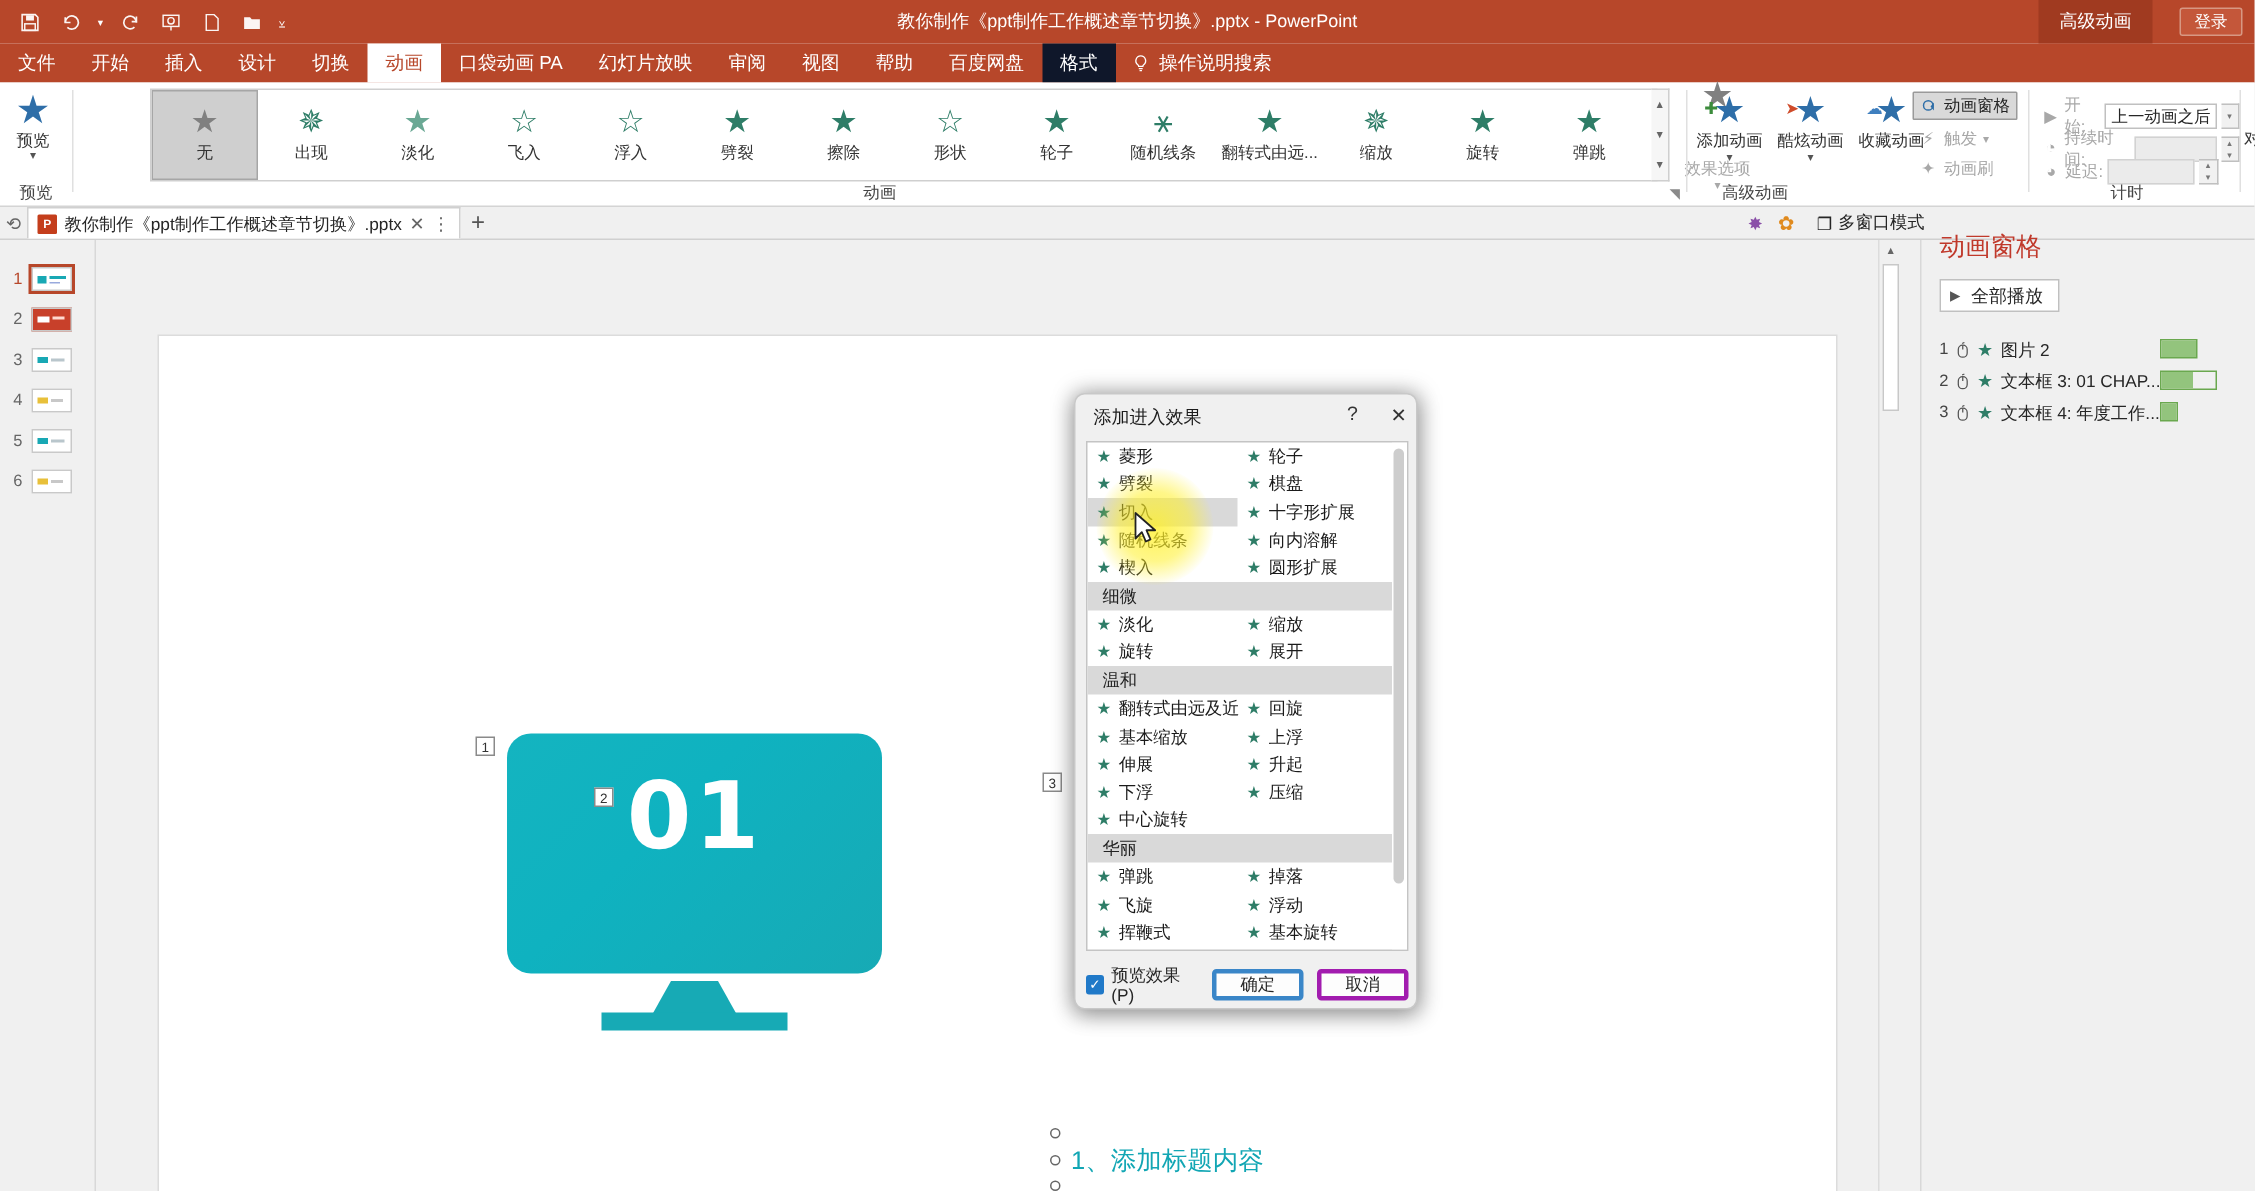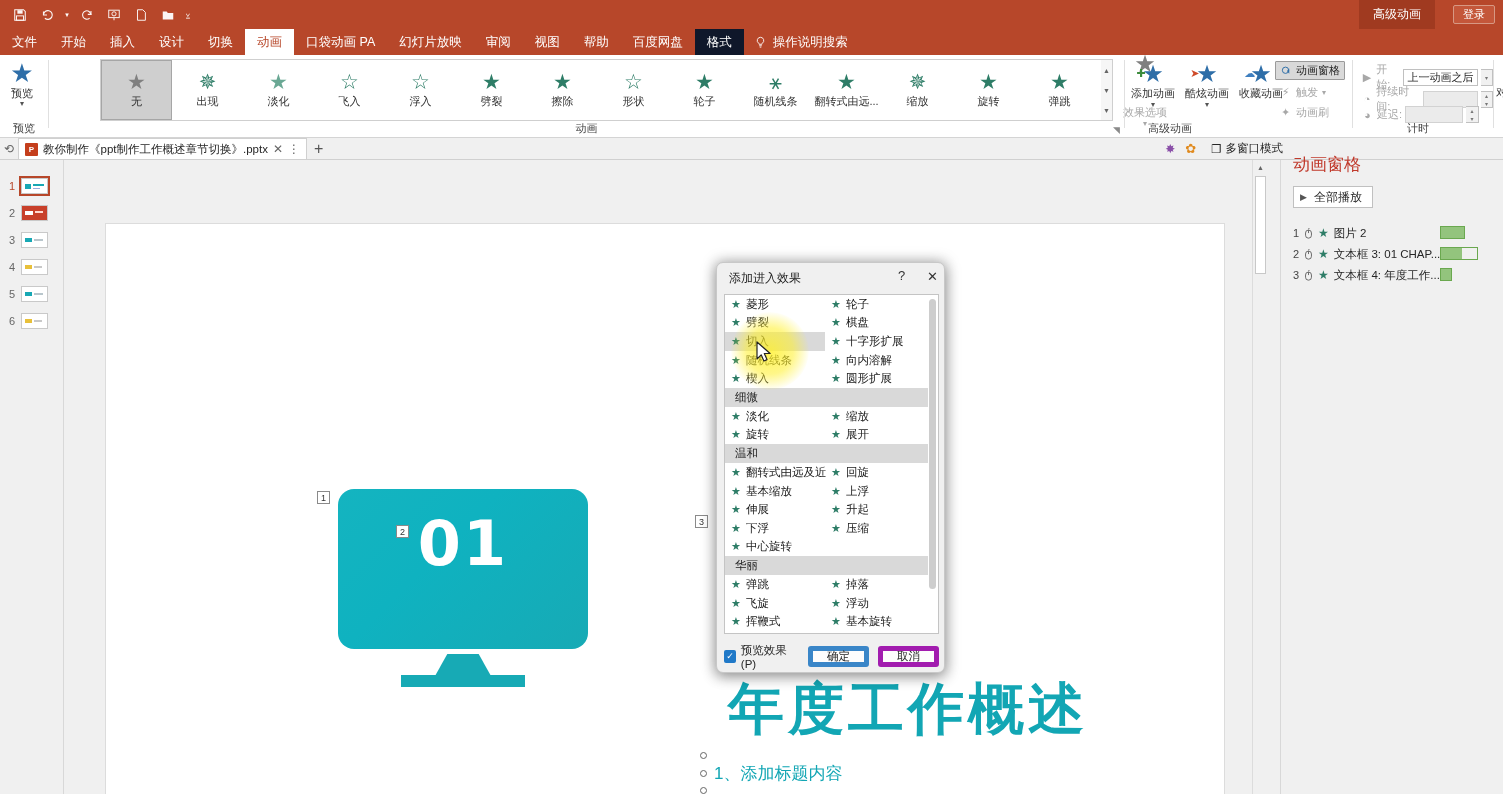--- a/index.html
+++ b/index.html
@@ -271,21 +271,21 @@
   }
   .dlg-vthumb { position:absolute; left:1px; top:4px; width:7px; height:290px; background:#cdcdcd; border-radius:4px;}
 
   .dlg-foot { position:absolute; left:7px; top:381px; width:215px; height:24px; display:flex; align-items:center; }
   .cb {
     width:13px; height:13px; background:#2079c8; border-radius:2px; color:#fff;
     font-size:9px; display:flex; align-items:center; justify-content:center;
   }
   .cb-lbl { font-size:11.5px; margin-left:5px; }
   .dbtn {
-    height:21px; border:5px solid #a21caf; background:#fdfdfd; border-radius:3px;
+    height:21px; border:3px solid #a21caf; background:#fdfdfd; border-radius:3px;
     font-size:11.5px; display:flex; align-items:center; justify-content:center;
   }
   .dbtn.primary { border-color:#3a86c8; width:66px; margin-left:11px; }
   .dbtn.sec { width:66px; margin-left:9px; }
 
   .cursor-glow {
     position:absolute; left:731px; top:312px; width:78px; height:78px; border-radius:50%;
     background:radial-gradient(circle, rgba(255,240,40,.80) 0%, rgba(255,240,40,.55) 42%, rgba(255,240,40,0) 72%);
     pointer-events:none;
   }
@@ -328,20 +328,21 @@
           <path d="M4 2h6l3 3v9H4z" fill="none" stroke="#fff" stroke-width="1.1"></path>
         </svg>
     </div>
     <div class="qat-btn">
       <svg width="14" height="14" viewBox="0 0 16 16">
           <path d="M2 4h4.5l1.3 1.6H14V13H2z" fill="#fff"></path>
         </svg>
     </div>
     <div class="qat-caret">⩣</div>
   </div>
+  <div class="title-text">教你制作《ppt制作工作概述章节切换》.pptx  -  PowerPoint</div>
   <div class="drawtools">高级动画</div>
   <div class="signin">登录</div>
 </div>
 
 <div class="tabstrip">
   <div class="tab">文件</div>
   <div class="tab">开始</div>
   <div class="tab">插入</div>
   <div class="tab">设计</div>
   <div class="tab">切换</div>
@@ -602,21 +603,20 @@
     <div class="monitor">
       <div class="mon-screen">
         <div class="mon-01">01</div>
       </div>
       <div class="mon-neck"></div>
       <div class="mon-base"></div>
     </div>
 
     <div class="animtag" style="left:290px;top:301px;">2</div>
 
-    <div class="bigtitle">年度工作概述</div>
     <div class="animtag" style="left:589px;top:291px;">3</div>
 
     <div class="subtitle">1、添加标题内容</div>
     <div class="selbox">
       <span class="handle" style="left:-4px;top:-4px;"></span>
       <span class="handle" style="left:-4px;top:14px;"></span>
       <span class="handle" style="left:-4px;top:31px;"></span>
     </div>
   </div>
 

